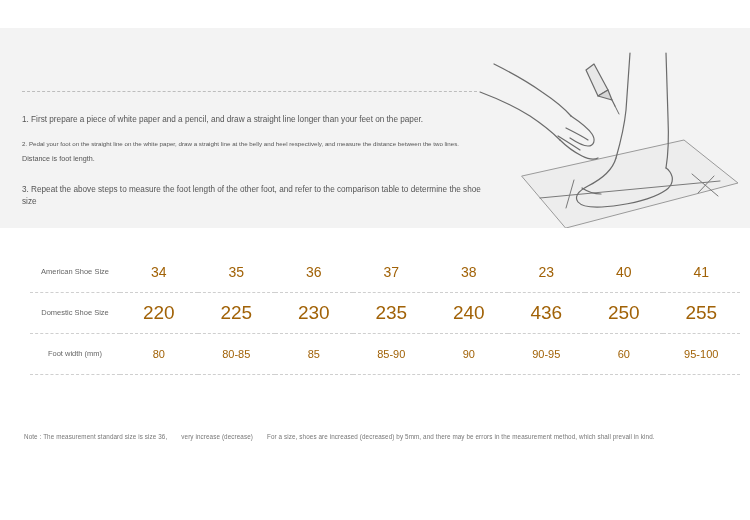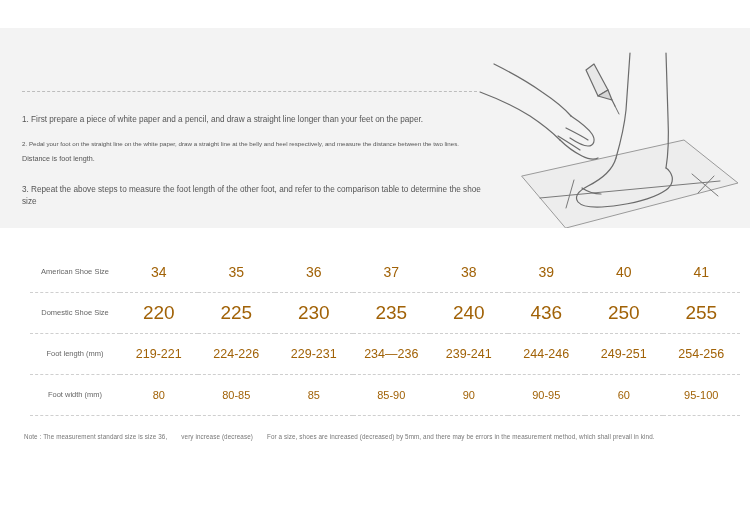--- a/index.html
+++ b/index.html
@@ -173,45 +173,34 @@
   <div class="table-wrap">
     <table class="size-table">
       <tbody>
           <tr class="r-amer">
         <td class="rowhead">American Shoe Size</td>
         <td class="val">34</td>
         <td class="val">35</td>
         <td class="val">36</td>
         <td class="val">37</td>
         <td class="val">38</td>
-        <td class="val">39</td>
+        <td class="val">23</td>
         <td class="val">40</td>
         <td class="val">41</td>
       </tr>
       <tr class="r-dom">
         <td class="rowhead">Domestic Shoe Size</td>
         <td class="val">220</td>
         <td class="val">225</td>
         <td class="val">230</td>
         <td class="val">235</td>
         <td class="val">240</td>
         <td class="val">436</td>
         <td class="val">250</td>
         <td class="val">255</td>
-      </tr>
-      <tr class="r-len">
-        <td class="rowhead">Foot length (mm)</td>
-        <td class="val">219-221</td>
-        <td class="val">224-226</td>
-        <td class="val">229-231</td>
-        <td class="val">234—236</td>
-        <td class="val">239-241</td>
-        <td class="val">244-246</td>
-        <td class="val">249-251</td>
-        <td class="val">254-256</td>
       </tr>
       <tr class="r-wid">
         <td class="rowhead">Foot width (mm)</td>
         <td class="val">80</td>
         <td class="val">80-85</td>
         <td class="val">85</td>
         <td class="val">85-90</td>
         <td class="val">90</td>
         <td class="val">90-95</td>
         <td class="val">60</td>

